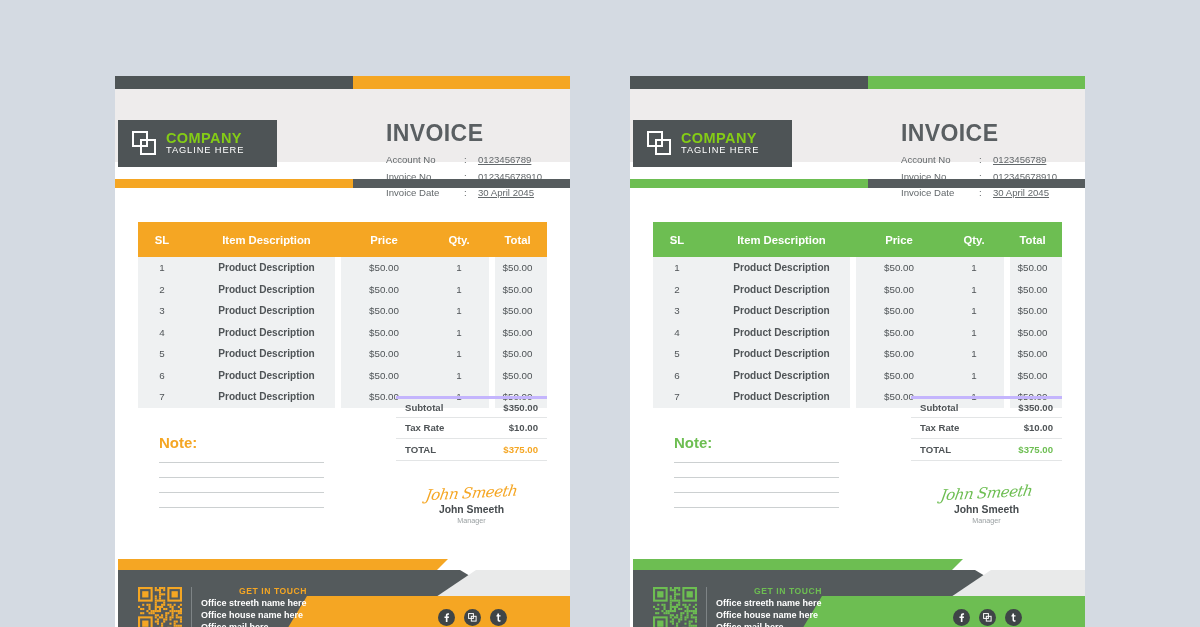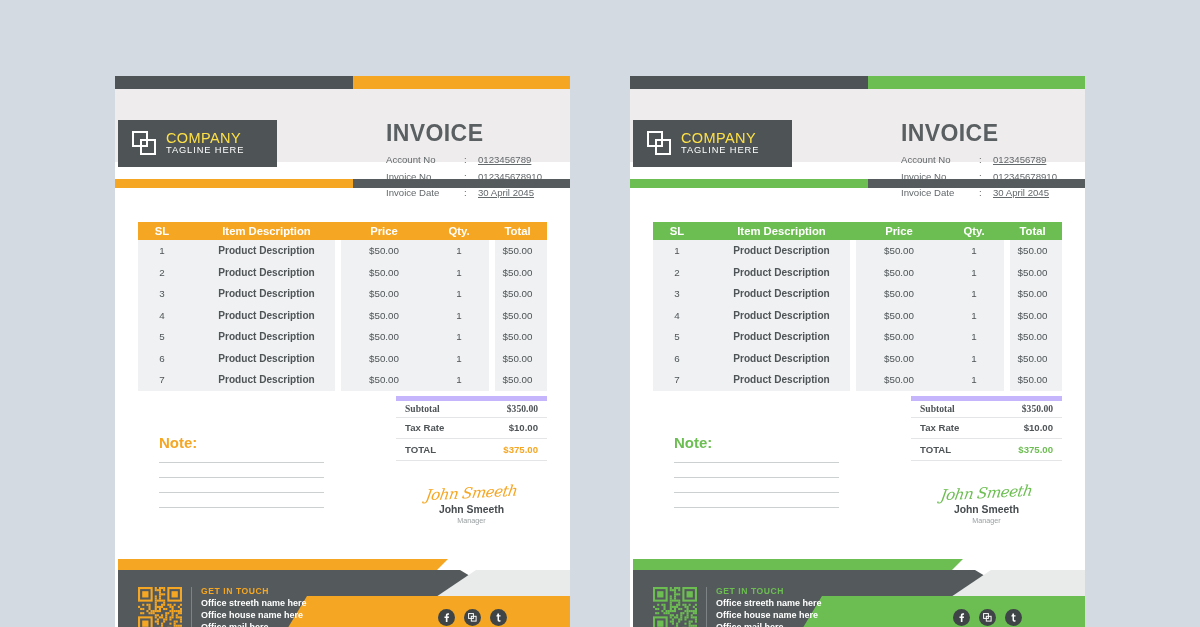--- a/index.html
+++ b/index.html
@@ -45,21 +45,21 @@
   }
   .logo-mark { position: relative; width: 25px; height: 25px; flex: none; }
   .logo-mark i {
     position: absolute; display: block;
     border: 2.6px solid #ffffff; box-sizing: border-box;
   }
   .logo-mark i.a { left: 0; top: 0; width: 16px; height: 16px; }
   .logo-mark i.b { left: 8px; top: 8px; width: 16px; height: 16px; }
   .logo-text { line-height: 1.05; }
   .logo-text .company {
-    color: #fde047; font-size: 14.5px; font-weight: normal; letter-spacing: .4px;
+    color: #84cc16; font-size: 14.5px; font-weight: bold; letter-spacing: .4px;
   }
   .logo-text .tagline {
     color: #ffffff; font-size: 9.3px; letter-spacing: .9px;
   }
 
   .inv-info { position: absolute; top: 44px; left: 271px; }
   .inv-title {
     font-size: 23px; font-weight: bold; color: #5a5f62;
     letter-spacing: .4px; margin-bottom: 7px;
   }
@@ -67,21 +67,21 @@
   .inv-rows span { font-size: 9.6px; color: #63686b; }
   .inv-rows .val { font-weight: 500; text-decoration: underline; }
 
   .botbar { position: absolute; top: 103px; left: 0; width: 100%; height: 9px; display: flex; }
   .botbar .seg-accent { width: 52.3%; }
   .botbar .seg-dark   { flex: 1; background: #565c5e; }
 
   
   .table { position: absolute; top: 146px; left: 23px; width: 409px; }
   .thead {
-    display: flex; height: 18px; align-items: center;
+    display: flex; height: 35px; align-items: center;
     color: #ffffff; font-size: 11.3px; font-weight: bold;
   }
   .c-sl   { width: 48px;  text-align: center; }
   .c-desc { width: 152px; text-align: center; }
   .c-price{ width: 92px;  text-align: center; }
   .c-qty  { width: 58px;  text-align: center; }
   .c-tot  { width: 59px;  text-align: center; }
 
   .tbody { position: relative; padding-top: 0; }
   .tbody .stripes {
@@ -100,21 +100,21 @@
   .trow .c-sl { font-weight: 500; }
 
   
   .totals { position: absolute; top: 320px; left: 281px; width: 151px; }
   .trow2 {
     display: flex; align-items: center; justify-content: space-between;
     height: 21.5px; padding: 0 9px;
     border-bottom: 1px solid #e3e5e6;
     font-size: 9.6px; color: #4f5457; font-weight: bold;
   }
-  .trow2:first-child { border-top: 5px solid #c4b5fd; font-family: Liberation Serif, serif; }
+  .trow2:first-child { border-top: 3px solid #c4b5fd; }
   .trow2 .amt { font-weight: bold; }
 
   
   .note { position: absolute; top: 358px; left: 32px; width: 165px; margin-left: 12px; }
   .note-title { font-size: 15px; font-weight: bold; margin-bottom: 11px; }
   .note-line { height: 1px; background: #ccd0d1; margin-bottom: 14px; }
 
   
   .sign { position: absolute; top: 408px; left: 281px; width: 151px; text-align: center; }
   .sign-script {
@@ -143,21 +143,21 @@
     clip-path: polygon(358px 0, 452px 0, 516px 42px, 452px 66px, 260px 66px);
   }
   .f-accentband {
     position: absolute; bottom: 0; left: 168px; right: 0; height: 40px;
     clip-path: polygon(24px 0, 100% 0, 100% 100%, 0 100%);
   }
   .qr { position: absolute; left: 23px; bottom: 5px; width: 44px; height: 44px; }
   .qr svg { display: block; }
   .f-divider { position: absolute; left: 76px; bottom: 3px; width: 1px; height: 46px; background: #7e8486; }
   .f-contact { position: absolute; left: 86px; bottom: 2px; line-height: 1.33; }
-  .f-head { font-size: 8.6px; font-weight: bold; letter-spacing: .55px; margin-bottom: 1px; }
+  .f-head { font-size: 8.6px; font-weight: bold; letter-spacing: .55px; margin-bottom: 1px; margin-left: 38px; }
   .f-line { font-size: 9px; font-weight: bold; color: #ffffff; }
   .socials { position: absolute; right: 63px; bottom: 10px; display: flex; gap: 9px; }
   .soc {
     width: 17px; height: 17px; border-radius: 50%;
     background: #3f4547; color: #ffffff;
     display: flex; align-items: center; justify-content: center;
     font-size: 9.5px; font-weight: bold; font-family: "Liberation Serif", serif;
   }
   .soc svg { display: block; }
 </style>

